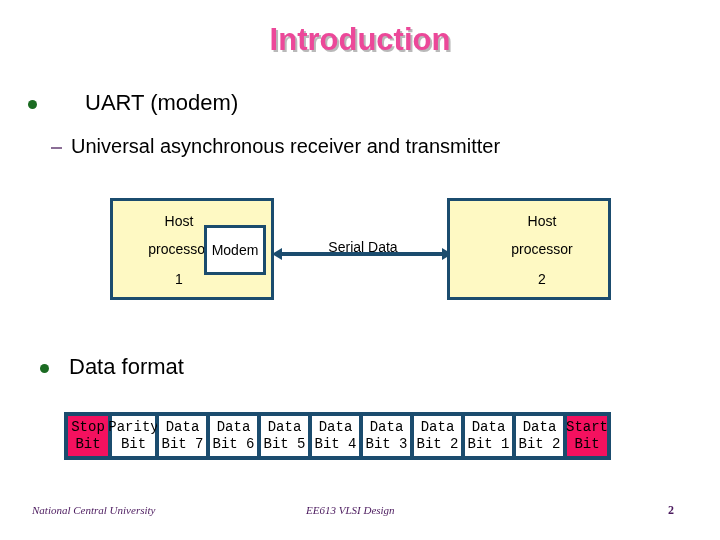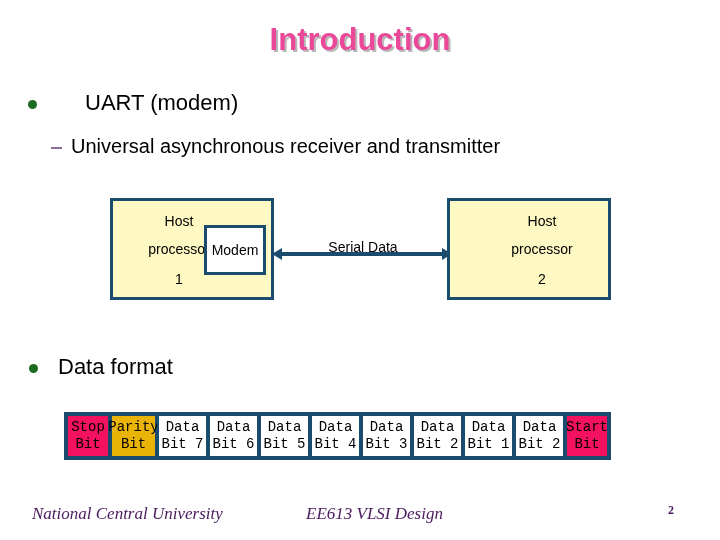--- a/index.html
+++ b/index.html
@@ -48,21 +48,21 @@
     margin-right: 20px;
     flex: 0 0 auto;
   }
   .bullet-text {
     font-size: 22px;
     color: #000000;
     line-height: 26px;
     white-space: nowrap;
   }
   #bullet-uart { left: 28px; top: 90px; gap: 28px; }
-  #bullet-dataformat { left: 29px; top: 354px; justify-content: flex-end; }
+  #bullet-dataformat { left: 40px; top: 354px; justify-content: flex-end; }
 
   .subbullet-row {
     position: absolute;
     left: 51px;
     top: 134px;
     display: flex;
     align-items: flex-start;
   }
   .subbullet-dash {
     width: 11px;
@@ -188,29 +188,29 @@
     display: flex;
     flex-direction: column;
     align-items: center;
     justify-content: center;
     font-size: 14px;
     color: #000000;
     line-height: 17px;
     white-space: nowrap;
   }
   .bit-cell.pink  { background: #F4115F; width: 44px; }
-  .bit-cell.green { background: #eab308; width: 47px; }
+  .bit-cell.green { background: #ffffff; width: 47px; }
 
   
   .footer-text {
     position: absolute;
     top: 504px;
     font-family: "Liberation Serif", serif;
     font-style: italic;
-    font-size: 17px;
+    font-size: 11px;
     color: #4B1A5E;
     white-space: nowrap;
   }
   #footer-left   { left: 32px; }
   #footer-center { left: 306px; }
   #footer-page {
     position: absolute;
     top: 503px;
     left: 668px;
     font-family: "Liberation Serif", serif;

